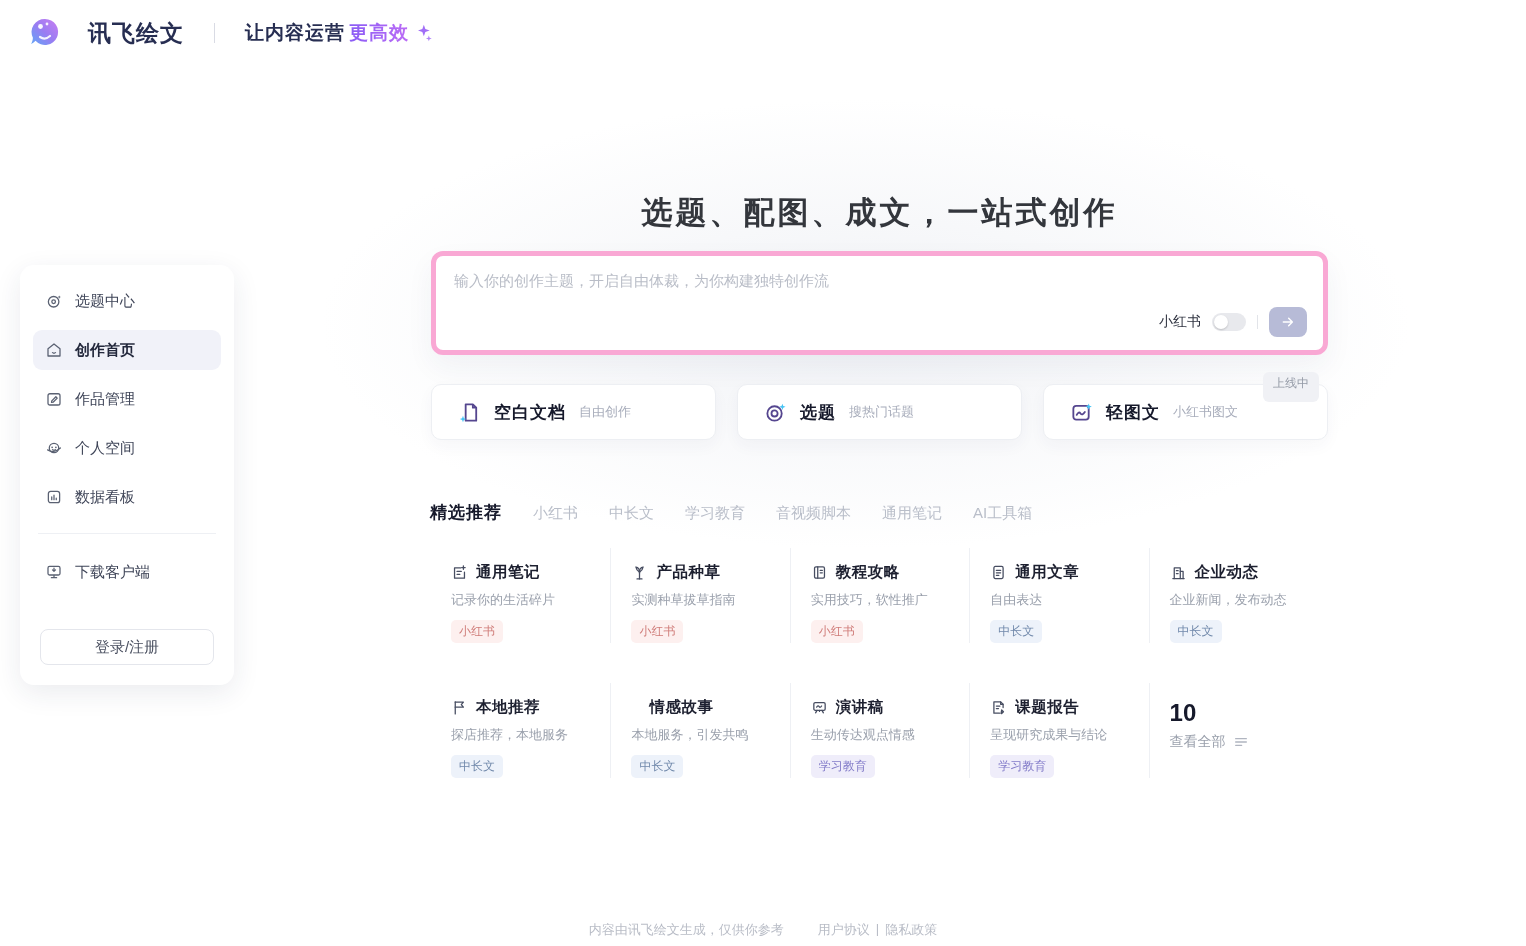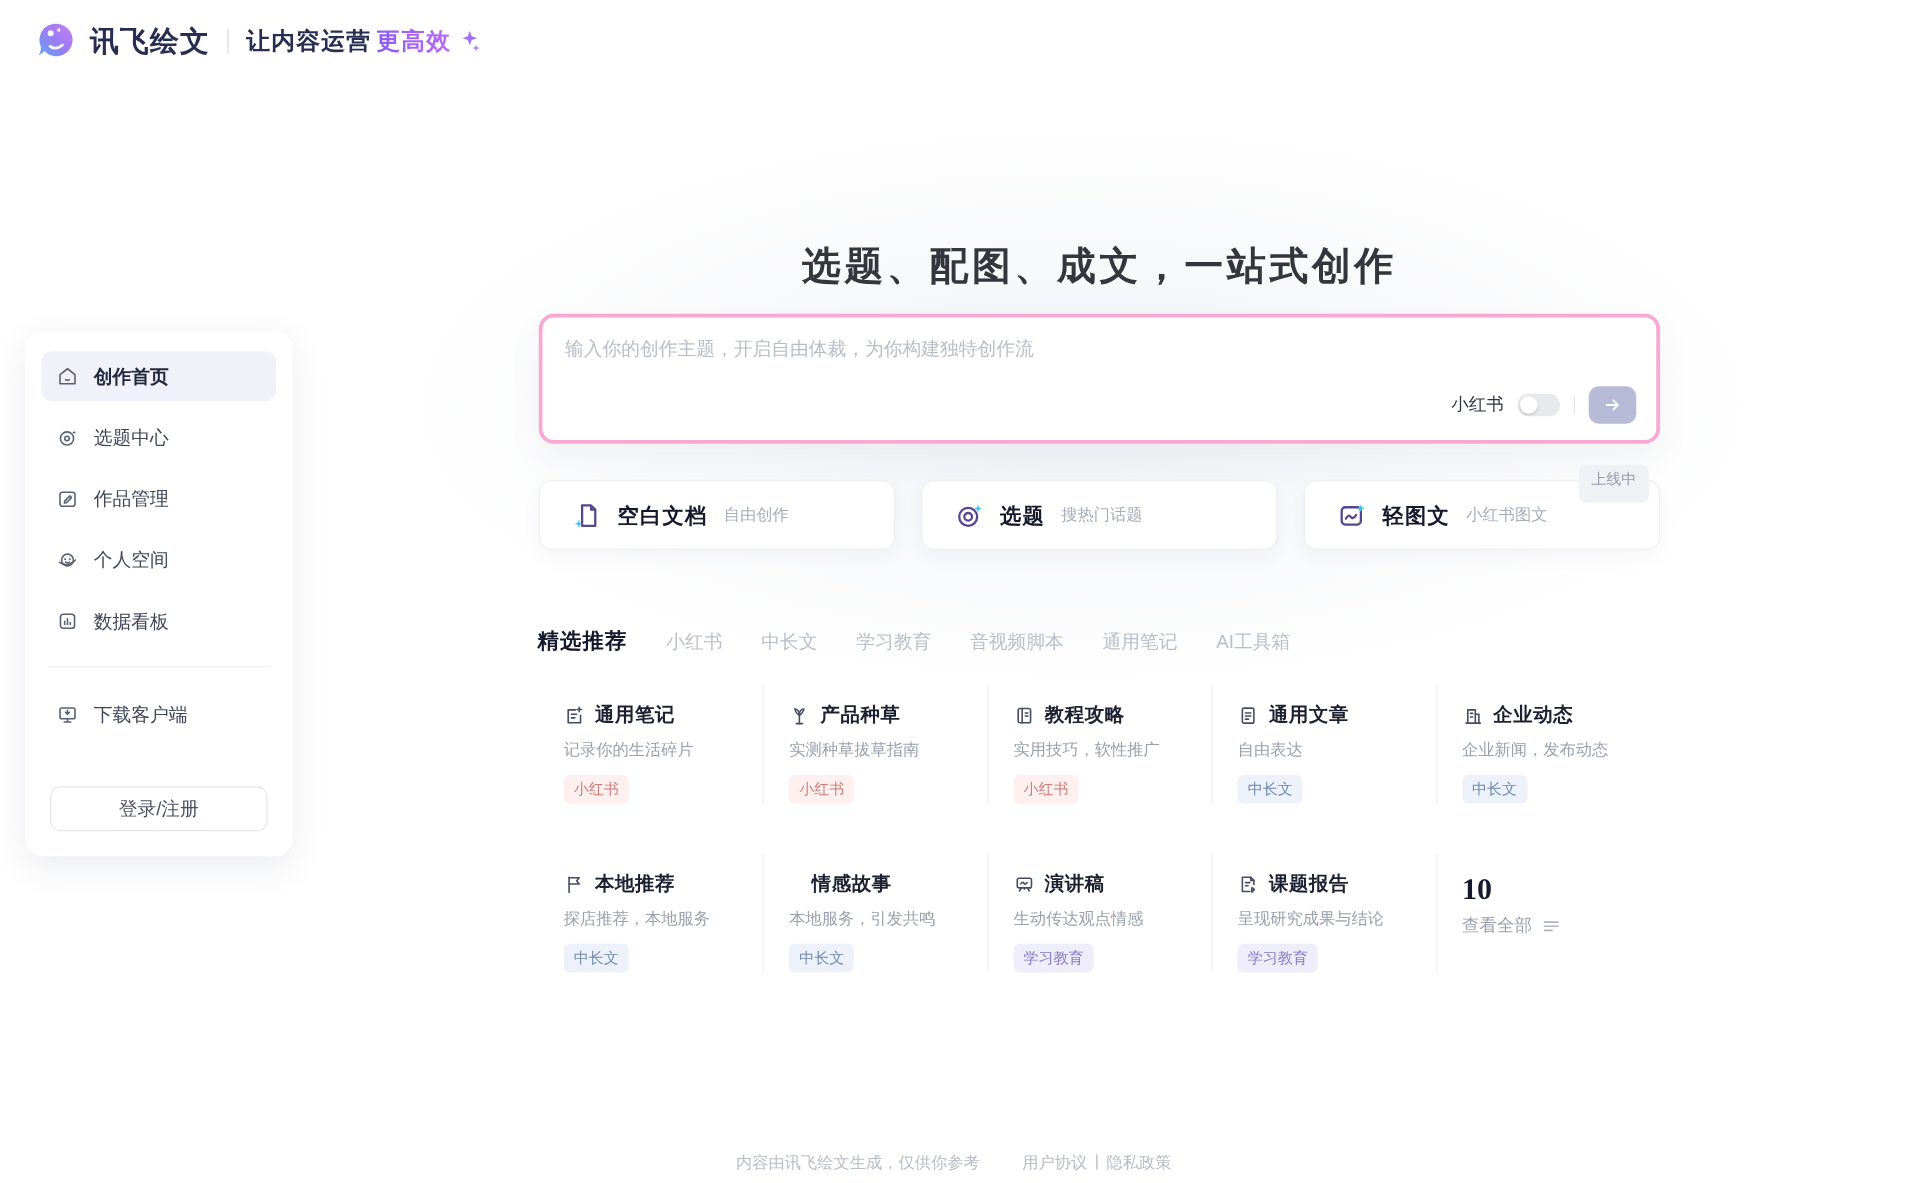--- a/index.html
+++ b/index.html
@@ -1,21 +1,21 @@
 <!DOCTYPE html>
 <html><head>
 <meta charset="utf-8">
 <style>
   * { margin:0; padding:0; box-sizing:border-box; }
   html,body { width:1526px; height:946px; background:#fff; font-family:"Liberation Sans","DejaVu Sans",sans-serif; overflow:hidden; position:relative; }
   .bg-glow { position:absolute; left:150px; top:90px; width:1376px; height:520px;
     background:radial-gradient(55% 60% at 52% 45%, rgba(228,231,238,0.55) 0%, rgba(255,255,255,0) 72%); pointer-events:none; }
 
   
-  .brand { position:absolute; left:28px; top:16px; display:flex; align-items:center; gap:10px; cursor:pointer;text-align:right; }
+  .brand { position:absolute; left:28px; top:16px; display:flex; align-items:center; gap:26px; cursor:pointer;text-align:right; }
   .brand-name { font-size:23px; font-weight:bold; color:#272e52; letter-spacing:1px; }
   .brand-sep { width:1px; height:20px; background:#d9dbe4; margin:0 4px; }
   .brand-tagline { font-size:19px; font-weight:bold; color:#272e52; letter-spacing:1px; display:flex; align-items:center; gap:4px; }
   .brand-highlight { background:linear-gradient(90deg,#8a5cf5,#bb6bf6); -webkit-background-clip:text; background-clip:text; color:transparent; }
 
   
   .sidebar { position:absolute; left:20px; top:265px; width:214px; height:420px; background:#fff; border-radius:14px;
     box-shadow:0 8px 28px rgba(35,43,77,0.09); padding:16px 13px; }
   .side-item { display:flex; align-items:center; gap:12px; height:40px; padding:0 12px; border-radius:9px;
     color:#3f4558; font-size:15px; margin-bottom:9px; cursor:pointer; }
@@ -23,21 +23,21 @@
   .side-item svg { flex:0 0 auto; color:#5a6172; }
   .side-divider { height:1px; background:#eef0f4; margin:16px 5px 18px; }
   .login-btn { position:absolute; left:20px; right:20px; bottom:20px; height:36px; border:1px solid #e4e6ec; border-radius:8px;
     background:#fff; color:#4a5060; font-size:15px; display:flex; align-items:center; justify-content:center; cursor:pointer; }
 
   
   .hero-title { position:absolute; left:431px; width:897px; top:192px; text-align:center;
     font-size:31px; font-weight:bold; color:#33363c; letter-spacing:3px; }
 
   .input-card { position:absolute; left:431px; top:251px; width:897px; height:104px; background:#fff;
-    border:3px solid #f9a8d4; border-radius:12px; box-shadow:0 12px 28px rgba(45,55,90,0.05); padding:16px 16px 12px 18px; }
+    border:5px solid #f9a8d4; border-radius:12px; box-shadow:0 12px 28px rgba(45,55,90,0.05); padding:16px 16px 12px 18px; }
   .input-card textarea { width:820px; height:46px; border:none; outline:none; resize:none; font-size:15px; color:#333;
     font-family:inherit; background:transparent; }
   .input-card textarea::placeholder { color:#b9bdc7; }
   .input-controls { position:absolute; right:16px; bottom:13px; display:flex; align-items:center; gap:11px; }
   .toggle-label { font-size:14px; color:#2f3340; }
   .toggle { width:34px; height:18px; border-radius:9px; background:#e8e9ed; position:relative; cursor:pointer; }
   .toggle-knob { width:14px; height:14px; border-radius:50%; background:#fff; position:absolute; left:2px; top:2px;
     box-shadow:0 1px 2px rgba(0,0,0,0.18); }
   .ctrl-divider { width:1px; height:14px; background:#e2e4e9; }
   .submit-btn { width:38px; height:30px; border-radius:8px; background:#b7bbd7; border:none; color:#fff;
@@ -65,21 +65,21 @@
   .cell:not(:nth-child(5n+1)) { border-left:1px solid #eef0f4; }
   .cell-title { display:flex; align-items:center; gap:8px; font-size:15.5px; font-weight:bold; color:#1d2030; letter-spacing:0.5px; }
   .cell-title svg { color:#474d61; flex:0 0 auto; }
   .cell-title.no-icon { margin-left:18px; }
   .cell-desc { margin-top:8px; font-size:13px; color:#9aa0ac; }
   .tag { display:inline-block; margin-top:11px; font-size:12px; padding:3px 8px; border-radius:5px; }
   .tag--xhs { background:#fdf0ef; color:#cf7b78; }
   .tag--mid { background:#edf2fa; color:#7189ab; }
   .tag--edu { background:#efedfa; color:#837cc9; }
   .cell-viewall { padding-top:16px; }
-  .viewall-count { font-size:24px; font-weight:bold; color:#16192b; font-family:Liberation Serif, serif; }
+  .viewall-count { font-size:24px; font-weight:bold; color:#16192b; font-family:Liberation Sans, sans-serif; }
   .viewall-row { margin-top:6px; display:flex; align-items:center; gap:7px; font-size:14px; color:#9aa0ac; }
   .viewall-row svg { color:#b0b5c0; }
 
   
   .footer { position:absolute; left:0; right:0; top:921px; display:flex; justify-content:center; gap:34px;
     font-size:13px; color:#b8bcc6; }
   .footer .links { display:flex; gap:6px; }
   .footer .link { cursor:pointer; color:#b8bcc6; }
   .footer .icp-group { display:flex; gap:14px; }
 </style>
@@ -112,38 +112,38 @@
     <span style="display:flex;">
       <svg width="20" height="20" viewBox="0 0 24 24" fill="#a16ef7">
         <path d="M13 2 l1.8 5.2 L20 9 l-5.2 1.8 L13 16 l-1.8-5.2 L6 9 l5.2-1.8z"></path>
         <path d="M19 15 l.9 2.6 2.6.9 -2.6.9 -.9 2.6 -.9-2.6 -2.6-.9 2.6-.9z" opacity="0.85"></path>
       </svg>
     </span>
   </span>
 </div>
 
 <div class="sidebar">
-  <div class="side-item active">
-    <span style="display:flex;">
-      <svg width="18" height="18" viewBox="0 0 24 24" fill="none" stroke="currentColor" stroke-width="1.7" stroke-linecap="round" stroke-linejoin="round">
-        <path d="M4 10.2 L12 4 l8 6.2 V20 H4z"></path>
-          <path d="M10 15.5 q2 1.6 4 0"></path>
-      </svg>
-    </span>
-    <span>创作首页</span>
-  </div>
   <div class="side-item">
     <span style="display:flex;">
       <svg width="18" height="18" viewBox="0 0 24 24" fill="none" stroke="currentColor" stroke-width="1.7" stroke-linecap="round">
         <circle cx="11.5" cy="13" r="7"></circle>
           <circle cx="11.5" cy="13" r="2.4"></circle>
           <path d="M19 4.5 l.6 1.6 1.6.6 -1.6.6 -.6 1.6 -.6-1.6 -1.6-.6 1.6-.6z" fill="currentColor" stroke="none"></path>
       </svg>
     </span>
     <span>选题中心</span>
+  </div>
+  <div class="side-item active">
+    <span style="display:flex;">
+      <svg width="18" height="18" viewBox="0 0 24 24" fill="none" stroke="currentColor" stroke-width="1.7" stroke-linecap="round" stroke-linejoin="round">
+        <path d="M4 10.2 L12 4 l8 6.2 V20 H4z"></path>
+          <path d="M10 15.5 q2 1.6 4 0"></path>
+      </svg>
+    </span>
+    <span>创作首页</span>
   </div>
   <div class="side-item">
     <span style="display:flex;">
       <svg width="18" height="18" viewBox="0 0 24 24" fill="none" stroke="currentColor" stroke-width="1.7" stroke-linecap="round" stroke-linejoin="round">
         <rect x="4" y="5" width="16" height="15" rx="2.5"></rect>
           <path d="M9 14.5 l5.5-5.5 1.8 1.8 -5.5 5.5 -2.1.3z"></path>
       </svg>
     </span>
     <span>作品管理</span>
   </div>

